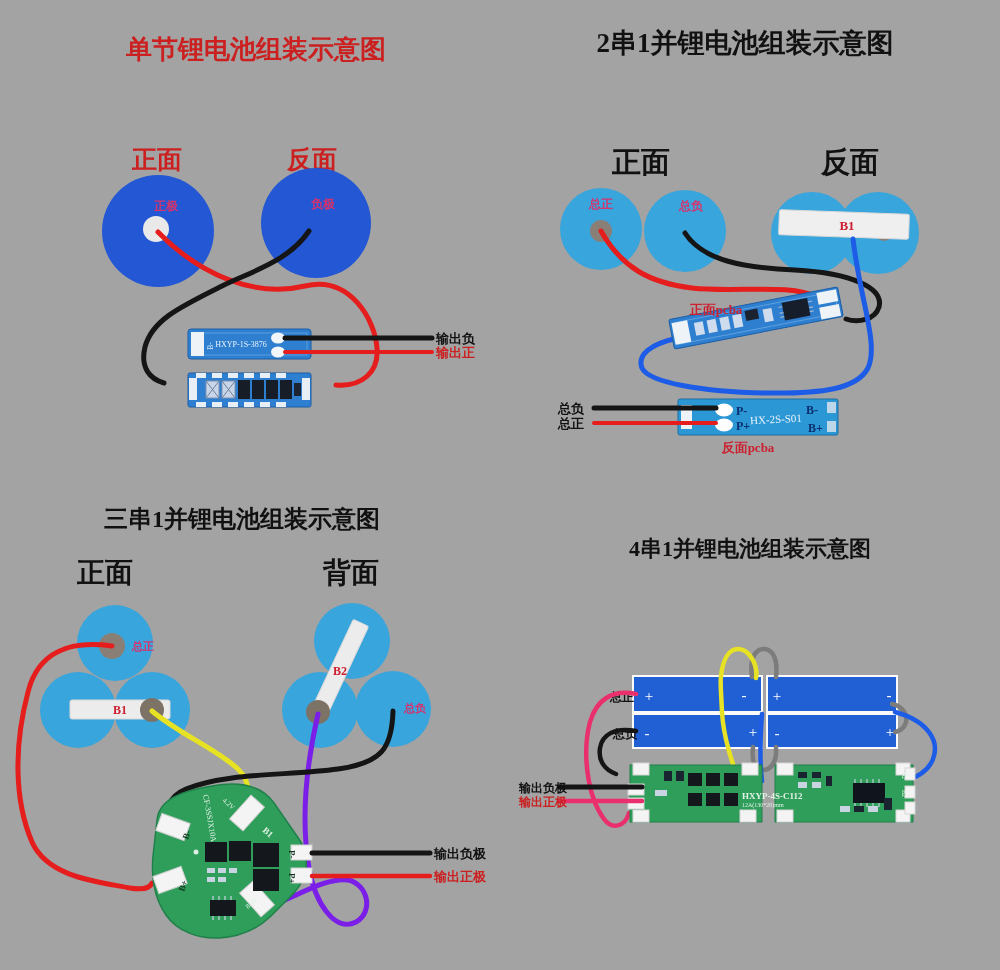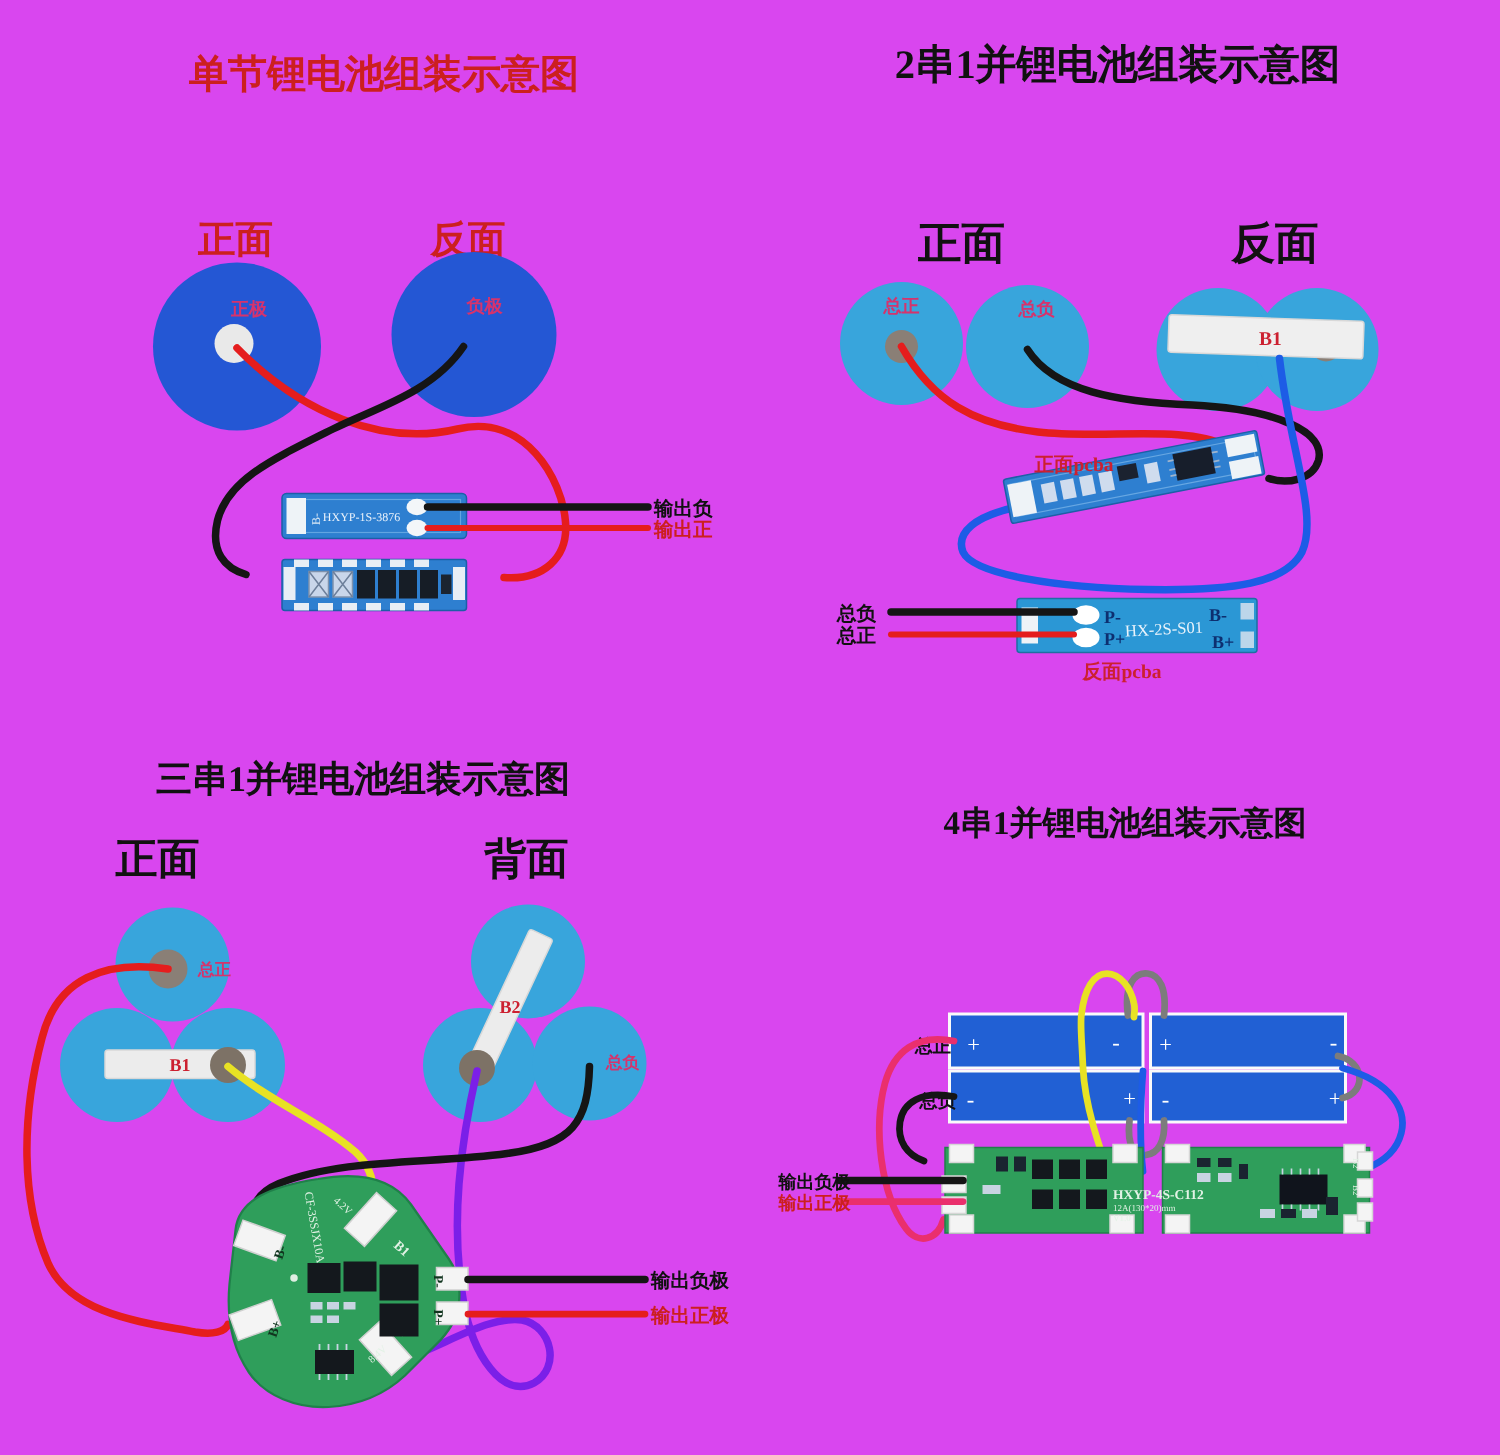--- a/index.html
+++ b/index.html
@@ -1,16 +1,16 @@
 <!DOCTYPE html>
 <html><head>
 <meta charset="utf-8">
 <style>
   html,body{margin:0;padding:0;background:#e9e9e9;}
-  #stage{position:relative;width:1000px;height:970px;background:#d946ef;overflow:hidden;}
+  #stage{position:relative;width:1000px;height:970px;background:#a3a3a3;overflow:hidden;}
   svg{position:absolute;left:0;top:0;}
   text{font-family:"Liberation Serif","DejaVu Serif",serif;}
   .title{font-weight:700;}
   .facelbl{font-weight:700;}
   .small{font-weight:700;}
   .wire{fill:none;stroke-linecap:round;stroke-linejoin:round;}
   .outlbl{font-weight:700;}
   .padtxt{font-weight:700;}
 </style>
 </head>

